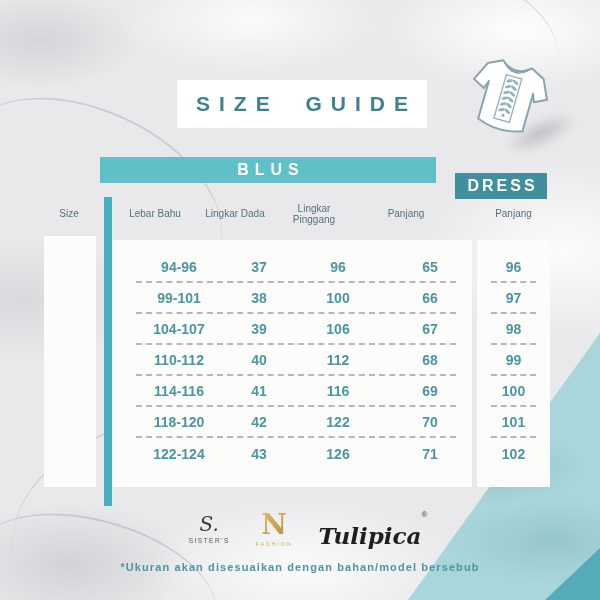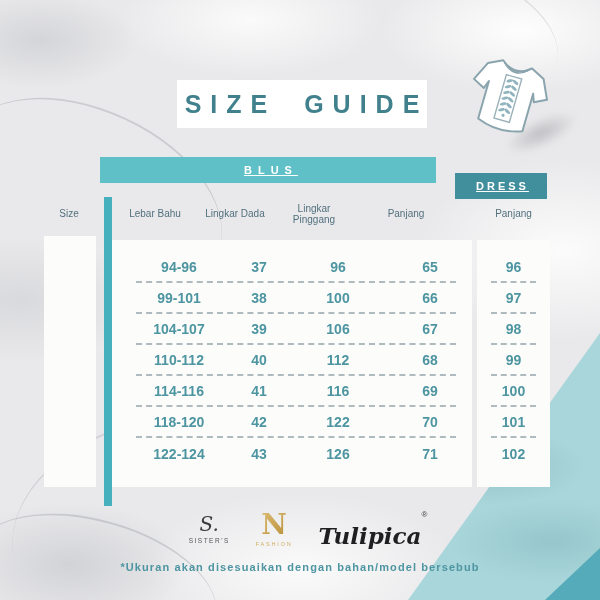--- a/index.html
+++ b/index.html
@@ -41,37 +41,37 @@
     clip-path:polygon(100% 0, 100% 100%, 0 100%);
     background:#55abb9;
   }
 
   
   .title-box {
     position:absolute; left:177px; top:80px; width:250px; height:48px;
     background:#ffffff; display:flex; align-items:center; justify-content:center;
   }
   .title-text {
-    color:#41808d; font-size:25px; font-weight:bold;
+    color:#41808d; font-size:21px; font-weight:bold;
     letter-spacing:9px; word-spacing:12px; text-indent:9px; white-space:nowrap;
   }
 
   
   .shirt-shadow {
     position:absolute; left:502px; top:118px; width:78px; height:30px;
     background:radial-gradient(closest-side, rgba(148,148,154,.5), transparent);
     transform:rotate(-24deg); filter:blur(3px);
   }
   .shirt-icon { position:absolute; left:452px; top:48px; width:112px; height:100px; }
 
   
   .bar { position:absolute; top:157px; height:26px; display:flex; align-items:center; justify-content:center; }
   .bar-blus  { left:100px; width:336px; background:#60c0c8; }
   .bar-dress { left:455px; width:92px;  background:#418f9c;margin-top:16px; }
-  .bar span { color:#ffffff; font-size:11px; font-weight:bold; letter-spacing:6px; text-indent:6px; white-space:nowrap;text-decoration:underline; }
+  .bar span { color:#ffffff; font-size:16px; font-weight:bold; letter-spacing:6px; text-indent:6px; white-space:nowrap; }
   .bar-dress span { letter-spacing:3px; text-indent:3px; }
 
   
   .hdr { color:#52707e; font-weight:normal; font-size:10px; line-height:1.15; text-align:center; }
   .size-hdr   { position:absolute; left:40px;  top:190px; width:58px; height:48px; display:flex; align-items:center; justify-content:center; }
   .blus-hdrs  { position:absolute; left:112px; top:190px; width:344px; height:48px;
                 display:grid; grid-template-columns:86px 74px 84px 100px; }
   .blus-hdrs .hcell { display:flex; align-items:center; justify-content:center; padding:0 4px; }
   .dress-hdr  { position:absolute; left:477px; top:190px; width:73px; height:48px; display:flex; align-items:center; justify-content:center; }
 

